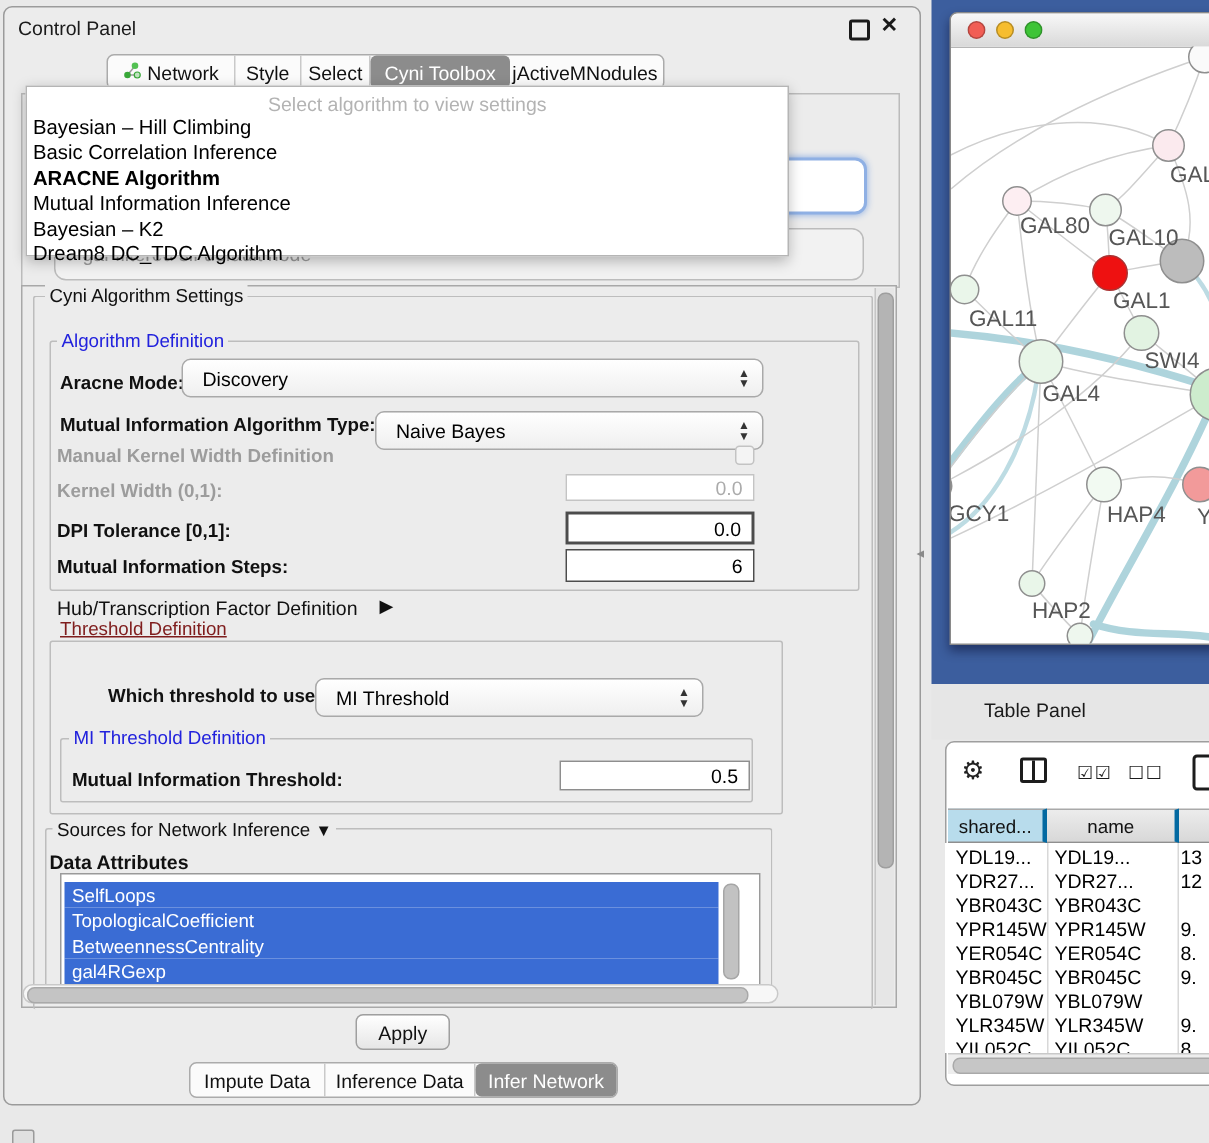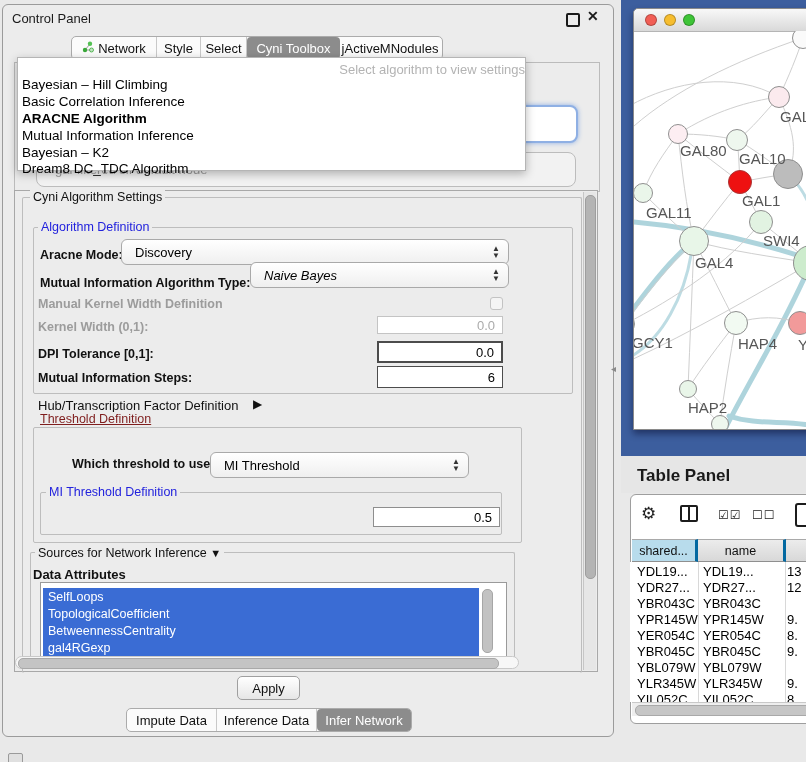--- a/index.html
+++ b/index.html
@@ -14,21 +14,21 @@
   .win-close{left:587px;top:8px;font-size:14px;font-weight:bold;color:#1a1a1a;}
   
   .tabbar{left:71px;top:36px;width:370px;height:22px;background:#fbfbfb;border:1px solid #ababab;
           border-radius:5px;display:flex;align-items:center;}
   .tabseg{height:22px;display:flex;align-items:center;justify-content:center;font-size:13px;
           color:#111;border-right:1px solid #c9c9c9;box-sizing:border-box;}
   .tabseg.sel{color:#fff;border-radius:4px;border-right:none;}
   
   .dd{left:17px;top:57px;width:507px;height:112px;background:#ffffff;border:1px solid #b5b5b5;
       box-shadow:0 3px 9px rgba(0,0,0,.28);z-index:40;}
-  .dd-prompt{width:100%;text-align:right;top:4px;font-size:13px;color:#b3b3b3;}
+  .dd-prompt{width:100%;text-align:center;top:4px;font-size:13px;color:#b3b3b3;}
   .dd-item{left:4px;font-size:13.5px;color:#000;white-space:nowrap;}
   
   .ghost-box{border:1px solid #bbbbbb;background:#ececec;}
   .combo{background:linear-gradient(#ffffff,#efefef);border:1px solid #a9a9a9;border-radius:6px;
          display:flex;align-items:center;font-size:13px;color:#000;}
   .combo .txt{padding-left:13px;white-space:nowrap;}
   .combo .arr{position:absolute;right:8px;top:50%;transform:translateY(-50%);
               font-size:8px;line-height:7px;color:#333;text-align:center;}
   
   .settings{left:14px;top:190px;width:584px;height:482px;background:#ececec;border:1px solid #a8a8a8;box-sizing:border-box;}
@@ -52,21 +52,21 @@
   .net-frame{left:621px;top:0;width:185px;height:456px;}
   .net-window{left:633px;top:8px;width:190px;height:420px;background:#ffffff;border:1px solid #8a8a8a;
               border-radius:5px 5px 0 0;box-shadow:0 4px 7px rgba(0,0,30,.45);}
   .net-titlebar{left:0;top:0;width:100%;height:22px;background:linear-gradient(#f8f8f8,#d9d9d9);
                 border-bottom:1px solid #b5b5b5;border-radius:5px 5px 0 0;}
   .tlight{width:12px;height:12px;border-radius:50%;top:5px;box-sizing:border-box;border:1px solid rgba(0,0,0,.25);}
   .node{border-radius:50%;border:1px solid #8f8f8f;box-sizing:border-box;}
   .nlabel{font-size:15px;color:#565656;white-space:nowrap;}
   
   .tp-bar{left:621px;top:456px;width:185px;height:37px;background:#e6e6e6;}
-  .tp-title{left:637px;top:466px;font-size:17px;color:#1a1a1a;font-weight:bold;}
+  .tp-title{left:656px;top:466px;font-size:13px;color:#1a1a1a;}
   .tp-box{left:630px;top:494px;width:182px;height:228px;background:#ffffff;border:1px solid #9e9e9e;border-radius:6px 0 0 6px;}
   .tp-colicon{left:680px;top:505px;width:18px;height:17px;border:2px solid #1c1c1c;border-radius:2px;box-sizing:border-box;}
   .tp-colicon div{position:absolute;left:6px;top:0;width:2px;height:100%;background:#1c1c1c;}
   .chkpair{font-size:12px;color:#1c1c1c;letter-spacing:1px;}
   .hdr-cell{top:539px;height:23px;display:flex;align-items:center;justify-content:center;
             font-size:12.5px;color:#111;border-right:3px solid #0369a1;box-sizing:border-box;
             background:linear-gradient(#ececec,#d8d8d8);border-top:1px solid #a9a9a9;border-bottom:1px solid #8f8f8f;}
   .cell{font-size:13px;color:#000;white-space:nowrap;}
   .tp-hsb{left:632px;top:702px;width:180px;height:13px;background:#eeeeee;border-top:1px solid #c9c9c9;}
   .tp-hsb div{position:absolute;left:3px;top:2px;width:200px;height:9px;background:#c6c6c6;border:1px solid #a9a9a9;border-radius:5px;}
@@ -136,21 +136,21 @@
   <div class="abs groupbox" style="left:33px;top:227px;width:538px;height:165px;"></div>
   <div class="abs grouplab" style="left: 38px; top: 220px; color: rgb(34, 34, 221);">Algorithm Definition</div>
 
   <div class="abs lab" style="left:40px;top:248px;">Aracne Mode:</div>
   <div class="abs combo" style="left:121px;top:239px;width:386px;height:24px;">
     <span class="txt">Discovery</span>
     <span class="arr">▲<br>▼</span>
   </div>
 
   <div class="abs lab" style="left:40px;top:276px;">Mutual Information Algorithm Type:</div>
-  <div class="abs combo" style="left:250px;top:262px;width:257px;height:24px;font-style:italic;">
+  <div class="abs combo" style="left:250px;top:274px;width:257px;height:24px;">
     <span class="txt">Naive Bayes</span>
     <span class="arr">▲<br>▼</span>
   </div>
 
   <div class="abs lab dis" style="left:38px;top:297px;">Manual Kernel Width Definition</div>
   <div class="abs" style="left:490px;top:297px;width:11px;height:11px;border:1px solid #c3c3c3;border-radius:3px;background:#f4f4f4;"></div>
 
   <div class="abs lab dis" style="left:38px;top:320px;">Kernel Width (0,1):</div>
   <div class="abs field" style="left:377px;top:316px;width:126px;height:18px;border:1px solid #c4c4c4;color:#ababab;">0.0</div>
 
@@ -167,20 +167,21 @@
   <div class="abs grouplab" style="left: 37px; top: 412px; color: #7f1d1d; text-decoration: underline;">Threshold Definition</div>
 
   <div class="abs lab" style="left:72px;top:457px;">Which threshold to use:</div>
   <div class="abs combo" style="left:210px;top:452px;width:257px;height:24px;">
     <span class="txt">MI Threshold</span>
     <span class="arr">▲<br>▼</span>
   </div>
 
   <div class="abs groupbox" style="left:40px;top:492px;width:460px;height:41px;"></div>
   <div class="abs grouplab" style="left: 46px; top: 485px; color: rgb(34, 34, 221);">MI Threshold Definition</div>
+  <div class="abs lab" style="left:48px;top:513px;">Mutual Information Threshold:</div>
   <div class="abs field" style="left:373px;top:507px;width:127px;height:20px;border:1px solid #8e8e8e;color:#000;">0.5</div>
 
   <div class="abs groupbox" style="left:30px;top:552px;width:483px;height:110px;border-bottom:none;"></div>
   <div class="abs grouplab" style="left:35px;top:546px;color:#111;">
     <span>Sources for Network Inference</span>
     <span style="font-size:11px;">▼</span>
   </div>
   <div class="abs lab" style="left:33px;top:567px;font-size:13px;">Data Attributes</div>
 
   <div class="abs attr-list">

